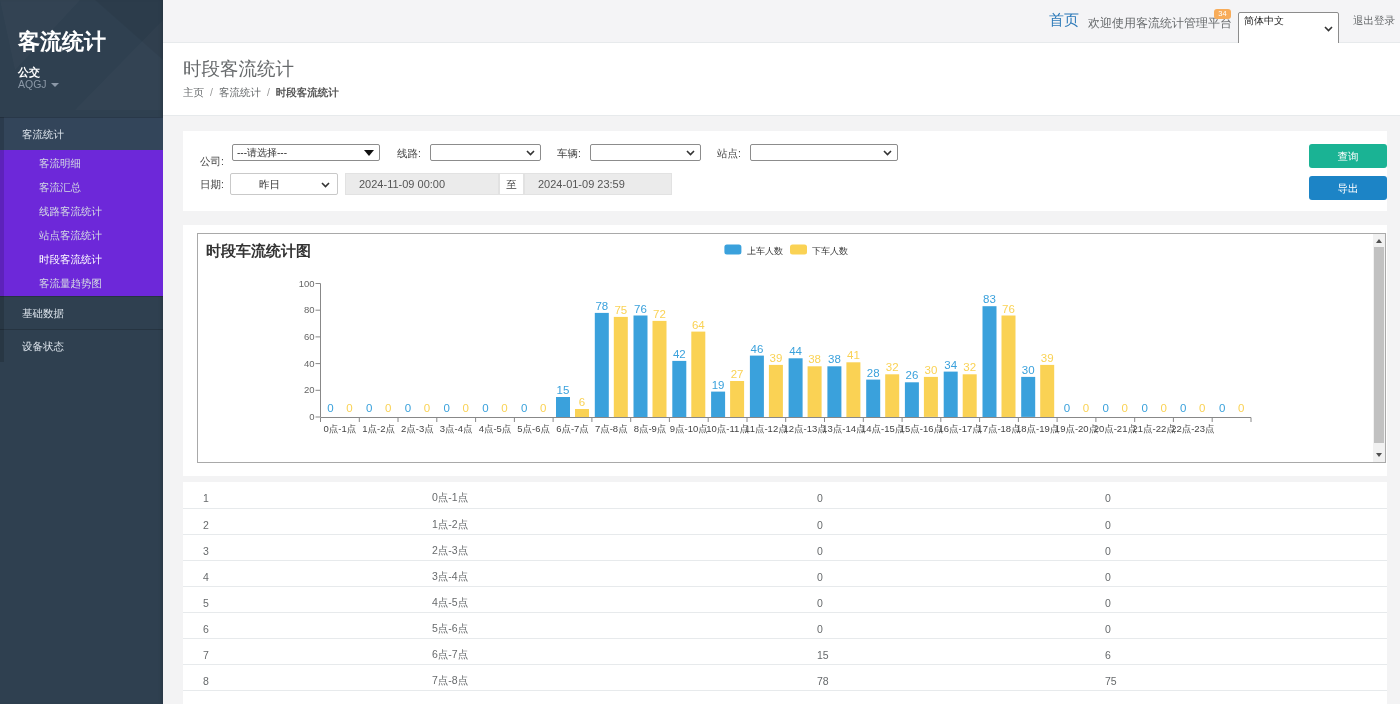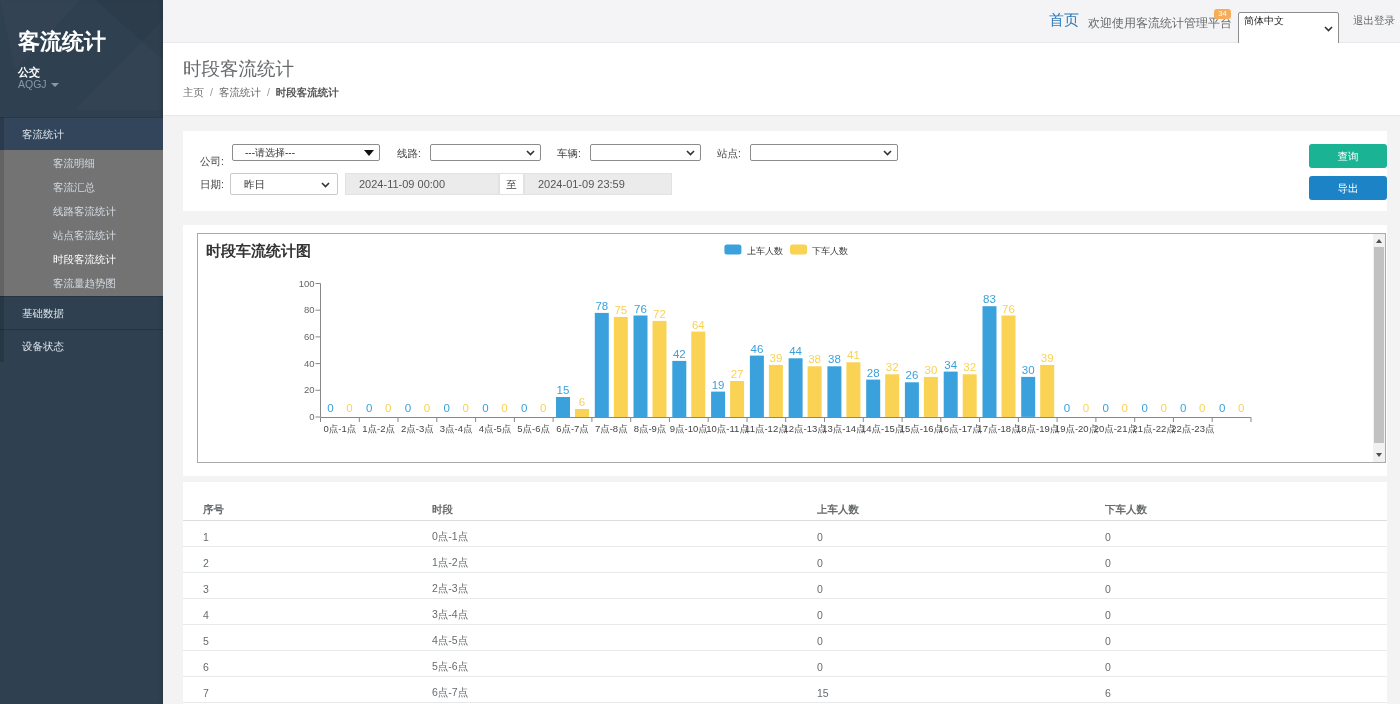--- a/index.html
+++ b/index.html
@@ -9,21 +9,21 @@
 
   
   #sidebar { position:absolute; left:0; top:0; width:163px; height:704px; background:#2f4050; box-shadow:inset -3px 0 3px -1px rgba(0,0,0,0.12); }
   #sidebar .brand { position:absolute; left:18px; top:27px; color:#fff; font-size:22px; font-weight:bold; letter-spacing:0; white-space:nowrap; }
   #sidebar .org { position:absolute; left:18px; top:65px; color:#fff; font-size:11px; font-weight:bold; }
   #sidebar .user { position:absolute; left:18px; top:78px; color:#8b98a7; font-size:10.5px; }
   #sidebar .user .caret { display:inline-block; width:0; height:0; border-left:4px solid transparent; border-right:4px solid transparent; border-top:4px solid #8b98a7; margin-left:4px; vertical-align:middle; }
   #menu { position:absolute; left:0; top:117px; width:163px; }
   .mitem { position:relative; height:33px; line-height:33px; padding-left:22px; color:#dde4ec; font-size:10.5px; border-top:1px solid rgba(0,0,0,0.18); }
   .mitem.open { background:#33455a; }
-  #submenu { background:#737373; padding:1px 0 1px 16px; }
+  #submenu { background:#6d28d9; padding:1px 0 1px 2px; }
   .smitem { height:24px; line-height:24px; padding-left:37px; color:#d4dbe3; font-size:10.5px; }
   .smitem.active { color:#ffffff; }
   #menu .strip { position:absolute; left:0; top:0; width:4px; height:245px; background:rgba(0,0,0,0.14); }
 
   
   #topbar { position:absolute; left:163px; top:0; width:1237px; height:43px; background:#f4f4f6; border-bottom:1px solid #e7eaec; }
   #topbar .home { position:absolute; left:886px; top:11px; font-size:15px; color:#2d7ab9;}
   #topbar .welcome { position:absolute; left:925px; top:15px; font-size:12px; color:#676a6c; }
   #topbar .badge { position:absolute; left:1051px; top:9px; width:17px; height:10px; background:#f8ac59; color:#fff; border-radius:3px; font-size:7.5px; text-align:center; line-height:10px; }
   #topbar .lang { position:absolute; left:1075px; top:12px; width:101px; height:34px; background:#fff; border:1px solid #8c8c8c; border-radius:2px; font-size:10px; color:#222; line-height:16px; padding-left:5px; }
@@ -32,24 +32,24 @@
   
   #pagehead { position:absolute; left:163px; top:43px; width:1237px; height:73px; background:#fff; border-bottom:1px solid #e7eaec; }
   #pagehead h2 { position:absolute; left:20px; top:13px; font-size:18.5px; font-weight:normal; color:#676a6c; }
   #pagehead .crumbs { position:absolute; left:20px; top:43px; font-size:10.5px; color:#676a6c; }
   #pagehead .crumbs .sep { margin:0 6px; color:#999; }
   #pagehead .crumbs b { color:#555; }
 
   
   #filter { position:absolute; left:183px; top:131px; width:1204px; height:80px; background:#fff; }
   .flabel { position:absolute; font-size:10.5px; color:#444; }
-  .fsel { position:absolute; height:17px; background:#fff; border:1px solid #8c8c8c; border-radius:2px; font-size:10px; color:#333; line-height:15px; padding-left:12px; }
+  .fsel { position:absolute; height:17px; background:#fff; border:1px solid #8c8c8c; border-radius:2px; font-size:10px; color:#333; line-height:15px; padding-left:4px; }
   .fsel svg, .lang svg { position:absolute; right:5px; top:50%; margin-top:-3px; }
   .tri { position:absolute; right:5px; top:5px; width:0; height:0; border-left:5px solid transparent; border-right:5px solid transparent; border-top:6px solid #111; }
-  .fsel2 { position:absolute; height:22px; background:#fff; border:1px solid #c9c9c9; border-radius:2px; font-size:10.5px; color:#333; line-height:20px; padding-left:13px; }
+  .fsel2 { position:absolute; height:22px; background:#fff; border:1px solid #c9c9c9; border-radius:2px; font-size:10.5px; color:#333; line-height:20px; padding-left:28px; }
   .finput { position:absolute; height:22px; background:#ebebeb; border:1px solid #e2e2e2; font-size:11px; color:#555; line-height:20px; padding-left:13px; }
   .fto { position:absolute; height:22px; background:#fff; border:1px solid #e2e2e2; font-size:10.5px; color:#444; text-align:center; line-height:20px; }
   .btn { position:absolute; left:1126px; width:78px; height:24px; border-radius:3px; color:#fff; font-size:10.5px; text-align:center; line-height:24px; }
   .btn.q { top:13px; background:#1ab394; }
   .btn.e { top:45px; background:#1c84c6; }
 
   
   #chartwrap { position:absolute; left:183px; top:225px; width:1204px; height:251px; background:#fff; }
   #chartbox { position:absolute; left:14px; top:8px; width:1189px; height:230px; border:1px solid #a9a9a9; background:#fff; }
   #scroll { position:absolute; right:0; top:0; width:12px; height:228px; background:#f1f1f1; }
@@ -298,26 +298,20 @@
 
 <div id="tablepanel">
   <table>
     <colgroup>
         <col style="width:241px">
         <col style="width:385px">
         <col style="width:288px">
         <col>
       </colgroup>
     <tbody>
-        <tr>
-          <th>序号</th>
-          <th>时段</th>
-          <th>上车人数</th>
-          <th>下车人数</th>
-        </tr>
     <tr>
           <td>1</td>
           <td>0点-1点</td>
           <td>0</td>
           <td>0</td>
         </tr>
     <tr>
           <td>2</td>
           <td>1点-2点</td>
           <td>0</td>

